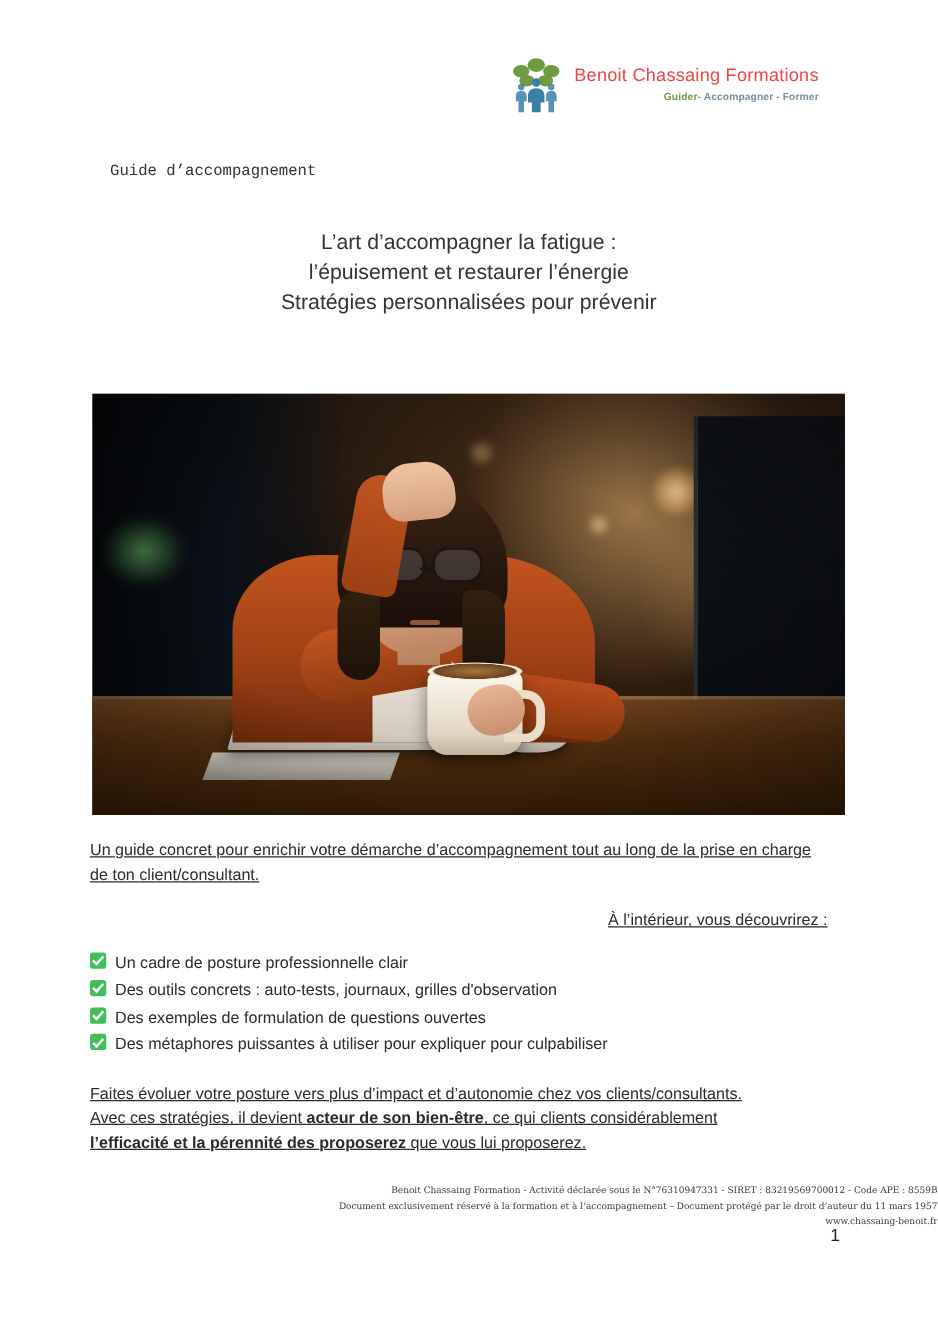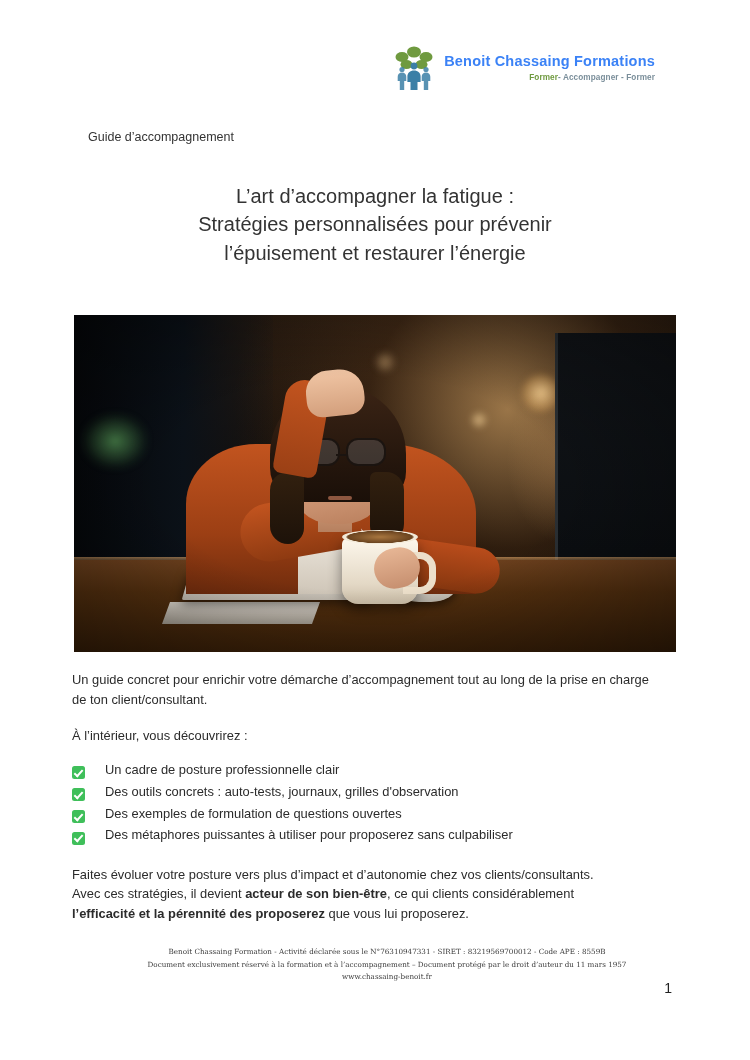--- a/index.html
+++ b/index.html
@@ -38,52 +38,53 @@
     flex: 0 0 auto;
   }
   .logo-text {
     display: flex;
     flex-direction: column;
     align-items: flex-end;
     line-height: 1.1;
   }
   .logo-title {
     font-size: 14.5px;
-    font-weight: bold;
-    color: #3b82f6;
+    font-weight: normal;
+    color: #ef4444;
     letter-spacing: 0.2px;
     white-space: nowrap;
   }
   .logo-sub {
     font-size: 8.2px;
     font-weight: bold;
     color: #6f9a3f;
     white-space: nowrap;
     margin-top: 3px;
     letter-spacing: 0.1px;
   }
   .logo-sub .accent { color: #7a8e9a; }
 
   
   .doc-label {
     position: absolute;
     top: 130px;
     left: 88px;
     font-size: 12.5px;
     color: #333333;
+    font-family: Liberation Mono, monospace;
   }
 
   
   .doc-title {
     position: absolute;
     top: 182px;
     left: 100px;
     width: 550px;
     text-align: center;
-    font-size: 20px;
+    font-size: 17px;
     line-height: 1.42;
     color: #333333;
     font-weight: normal;
   }
 
   
   .hero {
     position: absolute;
     top: 315px;
     left: 74px;
@@ -264,32 +265,32 @@
   
   .body-copy {
     position: absolute;
     left: 72px;
     top: 670px;
     width: 590px;
     font-size: 12.9px;
     line-height: 1.52;
     color: #2b2b2b;
   }
-  .para { margin: 0 0 17px 0; }
-  .para.tight { margin-bottom: 14px; }
+  .para { margin: 0 0 17px 0; text-decoration: underline; }
+  .para.tight { margin-bottom: 14px; text-align: right; }
 
   .check-list {
     list-style: none;
     margin: 0 0 20px 0;
     padding: 0;
   }
   .check-list li {
     display: flex;
-    align-items: flex-end;
-    gap: 20px;
+    align-items: flex-start;
+    gap: 7px;
     margin-bottom: 2.5px;
     line-height: 1.5;
   }
   .check-box {
     flex: 0 0 auto;
     width: 13px;
     height: 13px;
     margin-top: 2px;
     border-radius: 2.5px;
     background: #3fbf5a;
@@ -308,21 +309,21 @@
   }
   .closing { margin-top: 2px; }
   b { font-weight: bold; }
 
   
   .footer {
     position: absolute;
     left: 0;
     right: 0;
     top: 946px;
-    text-align: center;
+    text-align: right;
     font-family: "DejaVu Serif", serif;
     font-size: 7.2px;
     line-height: 1.75;
     color: #3a3a3a;
     margin-left: 24px;
   }
   .page-number {
     position: absolute;
     right: 78px;
     top: 980px;
@@ -351,31 +352,31 @@
           <path d="M9 26.5c-2.6 0-4.3 1.7-4.3 4.3V35h2.1v9h4.4v-9h2.1v-4.2c0-2.6-1.7-4.3-4.3-4.3z" opacity="0.85"></path>
           <circle cx="9" cy="23.5" r="2.6" opacity="0.85"></circle>
           <path d="M33 26.5c-2.6 0-4.3 1.7-4.3 4.3V35h2.1v9h4.4v-9h2.1v-4.2c0-2.6-1.7-4.3-4.3-4.3z" opacity="0.85"></path>
           <circle cx="33" cy="23.5" r="2.6" opacity="0.85"></circle>
         </g>
       </svg>
     </div>
     <div class="logo-text">
       <div class="logo-title">Benoit Chassaing Formations</div>
       <div class="logo-sub">
-        <span>Former</span><span class="accent">- Accompagner - Former</span>
+        <span>Guider</span><span class="accent">- Accompagner - Former</span>
       </div>
     </div>
   </div>
 
   <div class="doc-label">Guide d’accompagnement</div>
 
   <div class="doc-title">
     <div>L’art d’accompagner la fatigue :</div>
+    <div>l’épuisement et restaurer l’énergie</div>
     <div>Stratégies personnalisées pour prévenir</div>
-    <div>l’épuisement et restaurer l’énergie</div>
   </div>
 
   <div class="hero">
     <div class="hero-scene">
       <div class="h-bgwall"></div>
       <div class="h-left-dark"></div>
       <div class="h-greenlight"></div>
       <div class="bokeh b1"></div>
       <div class="bokeh b2"></div>
       <div class="bokeh b3"></div>
@@ -422,21 +423,21 @@
       <li>
         <span class="check-box"></span>
         <span>Des outils concrets : auto-tests, journaux, grilles d'observation</span>
       </li>
       <li>
         <span class="check-box"></span>
         <span>Des exemples de formulation de questions ouvertes</span>
       </li>
       <li>
         <span class="check-box"></span>
-        <span>Des métaphores puissantes à utiliser pour proposerez sans culpabiliser</span>
+        <span>Des métaphores puissantes à utiliser pour expliquer pour culpabiliser</span>
       </li>
     </ul>
 
     <p class="para closing">
       <span>Faites évoluer votre posture vers plus d’impact et d’autonomie chez vos clients/consultants.</span><br>
       <span>Avec ces stratégies, il devient </span><b>acteur de son bien-être</b><span>, ce qui clients considérablement</span><br>
       <b>l’efficacité et la pérennité des proposerez</b><span> que vous lui proposerez.</span>
     </p>
   </div>
 

